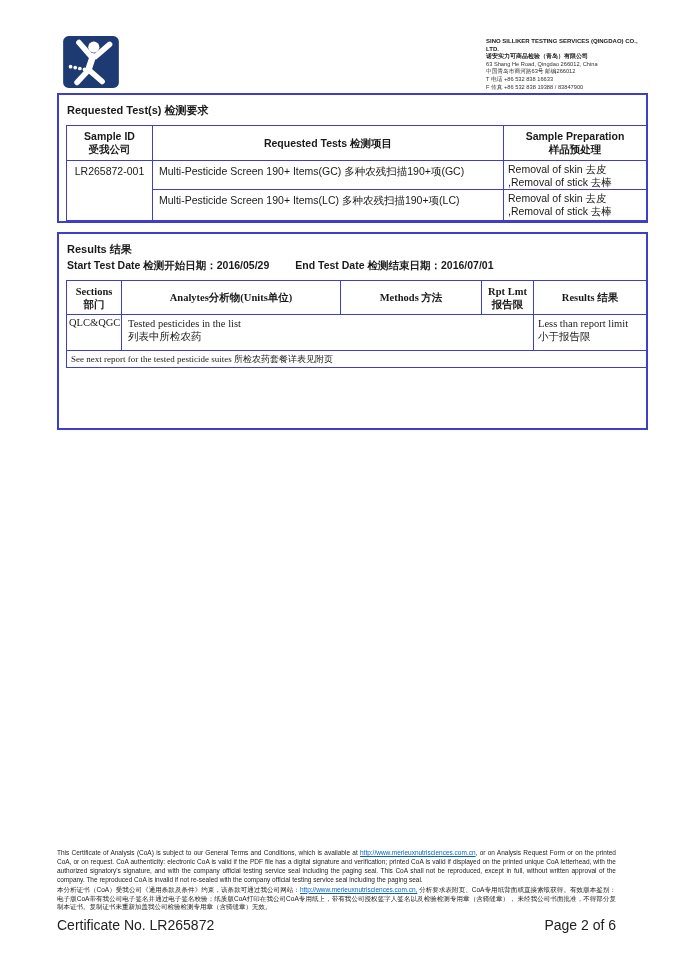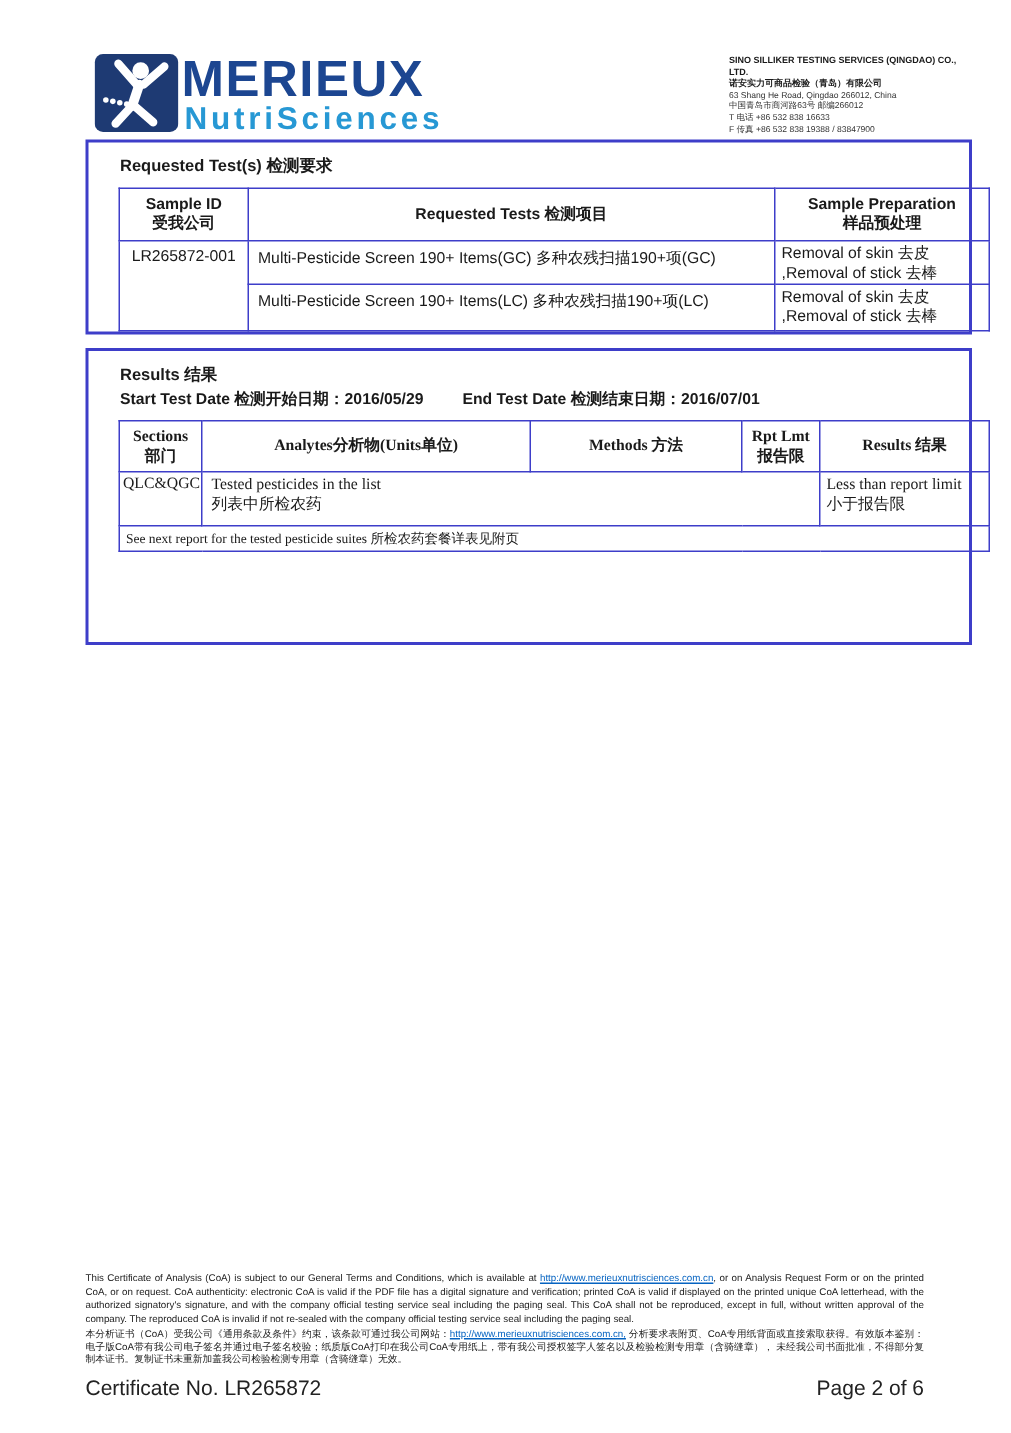--- a/index.html
+++ b/index.html
@@ -19,21 +19,21 @@
   .logo-wrap{position:absolute;top:36px;left:63px;display:flex;align-items:flex-start;}
   .logo-icon{width:56px;height:52px;display:block;}
   .brand{margin-left:2px;line-height:1;}
   .brand-main{font-size:34px;font-weight:bold;color:var(--navy);letter-spacing:1px;line-height:34px;}
   .brand-sub{font-size:21px;font-weight:bold;color:var(--lightblue);letter-spacing:2.5px;line-height:19px;margin-left:2px;}
   .company{position:absolute;top:38px;left:486px;width:166px;line-height:7.6px;}
   .company .c-bold{font-size:6px;font-weight:bold;}
   .company .c-reg{font-size:5.7px;color:#333;}
 
   
-  .box{position:absolute;left:57px;width:591px;border:2px solid var(--border);background:#fff;padding:5px 19px;}
+  .box{position:absolute;left:57px;width:591px;border:2px solid var(--border);background:#fff;padding:5px 6px;}
   .box1{top:93px;height:130px;}
   .box2{top:232px;height:198px;}
   .sec-title{font-size:11px;font-weight:bold;padding:3px 2px 0 2px;}
   .dates-line{font-size:10.5px;font-weight:bold;padding:2px 2px 0 2px;}
   .dates-line .gap{margin-left:26px;}
 
   table{border-collapse:collapse;table-layout:fixed;margin-left:1px;margin-top:7px;}
   td,th{border:1.5px solid var(--border);font-size:10.5px;vertical-align:top;overflow:hidden;}
   th{font-weight:bold;text-align:center;vertical-align:middle;white-space:pre-line;line-height:13px;}
   .pre{white-space:pre-line;line-height:13px;}
@@ -73,24 +73,20 @@
       <path d="M31 23 L17 7" stroke="#ffffff" stroke-width="6" stroke-linecap="round" fill="none"></path>
       <path d="M35 22 L50 9" stroke="#ffffff" stroke-width="6" stroke-linecap="round" fill="none"></path>
       <path d="M32 22 L27 37" stroke="#ffffff" stroke-width="7" stroke-linecap="round" fill="none"></path>
       <path d="M27 37 L15 50" stroke="#ffffff" stroke-width="6" stroke-linecap="round" fill="none"></path>
       <path d="M27 36 L42 49" stroke="#ffffff" stroke-width="6" stroke-linecap="round" fill="none"></path>
       <circle cx="8" cy="33" r="2" fill="#ffffff"></circle>
       <circle cx="13" cy="34" r="2" fill="#ffffff"></circle>
       <circle cx="18" cy="35" r="2" fill="#ffffff"></circle>
       <circle cx="23" cy="36" r="2" fill="#ffffff"></circle>
     </svg>
-    <div class="brand">
-      <div class="brand-main">MERIEUX</div>
-      <div class="brand-sub">NutriSciences</div>
-    </div>
   </div>
 
   <div class="company">
     <div class="c-bold">SINO SILLIKER TESTING SERVICES (QINGDAO) CO., LTD.</div>
     <div class="c-bold">诺安实力可商品检验（青岛）有限公司</div>
     <div class="c-reg">63 Shang He Road, Qingdao 266012, China</div>
     <div class="c-reg">中国青岛市商河路63号 邮编266012</div>
     <div class="c-reg">T 电话 +86 532 838 16633</div>
     <div class="c-reg">F 传真 +86 532 838 19388 / 83847900</div>
   </div>

